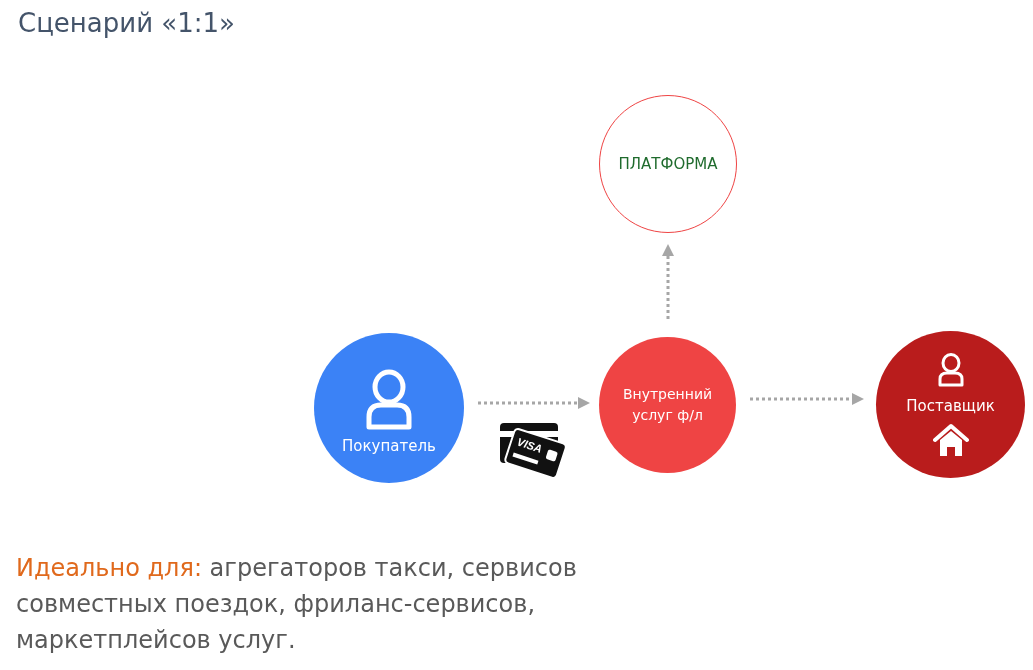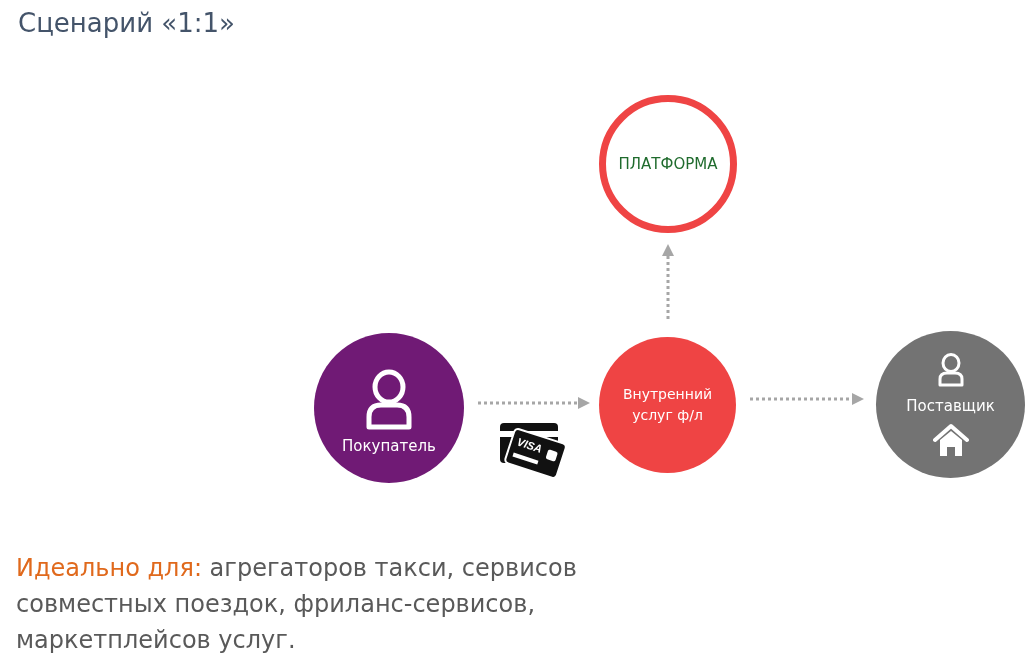--- a/index.html
+++ b/index.html
@@ -1,22 +1,22 @@
 <!DOCTYPE html>
 <html><head>
 <meta charset="utf-8">
 <style>
   html,body{margin:0;padding:0;background:#fff;}
   body{width:1033px;height:670px;position:relative;overflow:hidden;font-family:"DejaVu Sans","Liberation Sans",sans-serif;}
   .title{position:absolute;left:18px;top:8px;font-size:26px;color:#44546a;letter-spacing:0px;}
   .circle{position:absolute;border-radius:50%;display:flex;flex-direction:column;align-items:center;justify-content:center;text-align:center;color:#fff;box-sizing:border-box;}
-  .platform{left:599px;top:95px;width:138px;height:138px;border:7px solid #ef4444;background:#fff;color:#1f6b2d;font-size:15px;}
-  .buyer{left:314px;top:333px;width:150px;height:150px;background:#701a75;font-size:15px;align-items:center;}
+  .platform{left:599px;top:95px;width:138px;height:138px;border:1px solid #ef4444;background:#fff;color:#1f6b2d;font-size:15px;}
+  .buyer{left:314px;top:333px;width:150px;height:150px;background:#3b82f6;font-size:15px;align-items:center;}
   .account{left:599px;top:337px;width:137px;height:136px;background:#ef4444;font-size:14px;line-height:21px;}
-  .supplier{left:876px;top:331px;width:149px;height:147px;background:#737373;font-size:15px;}
+  .supplier{left:876px;top:331px;width:149px;height:147px;background:#b91c1c;font-size:15px;}
   .arrow{position:absolute;}
   .card{position:absolute;left:498px;top:421px;}
   .footer{position:absolute;left:16px;top:550px;font-size:24px;line-height:36px;color:#595959;width:640px;}
   .footer .hl{color:#e0691c;}
 </style>
 </head>
 <body>
 
 <div class="title">Сценарий «1:1»</div>
 

